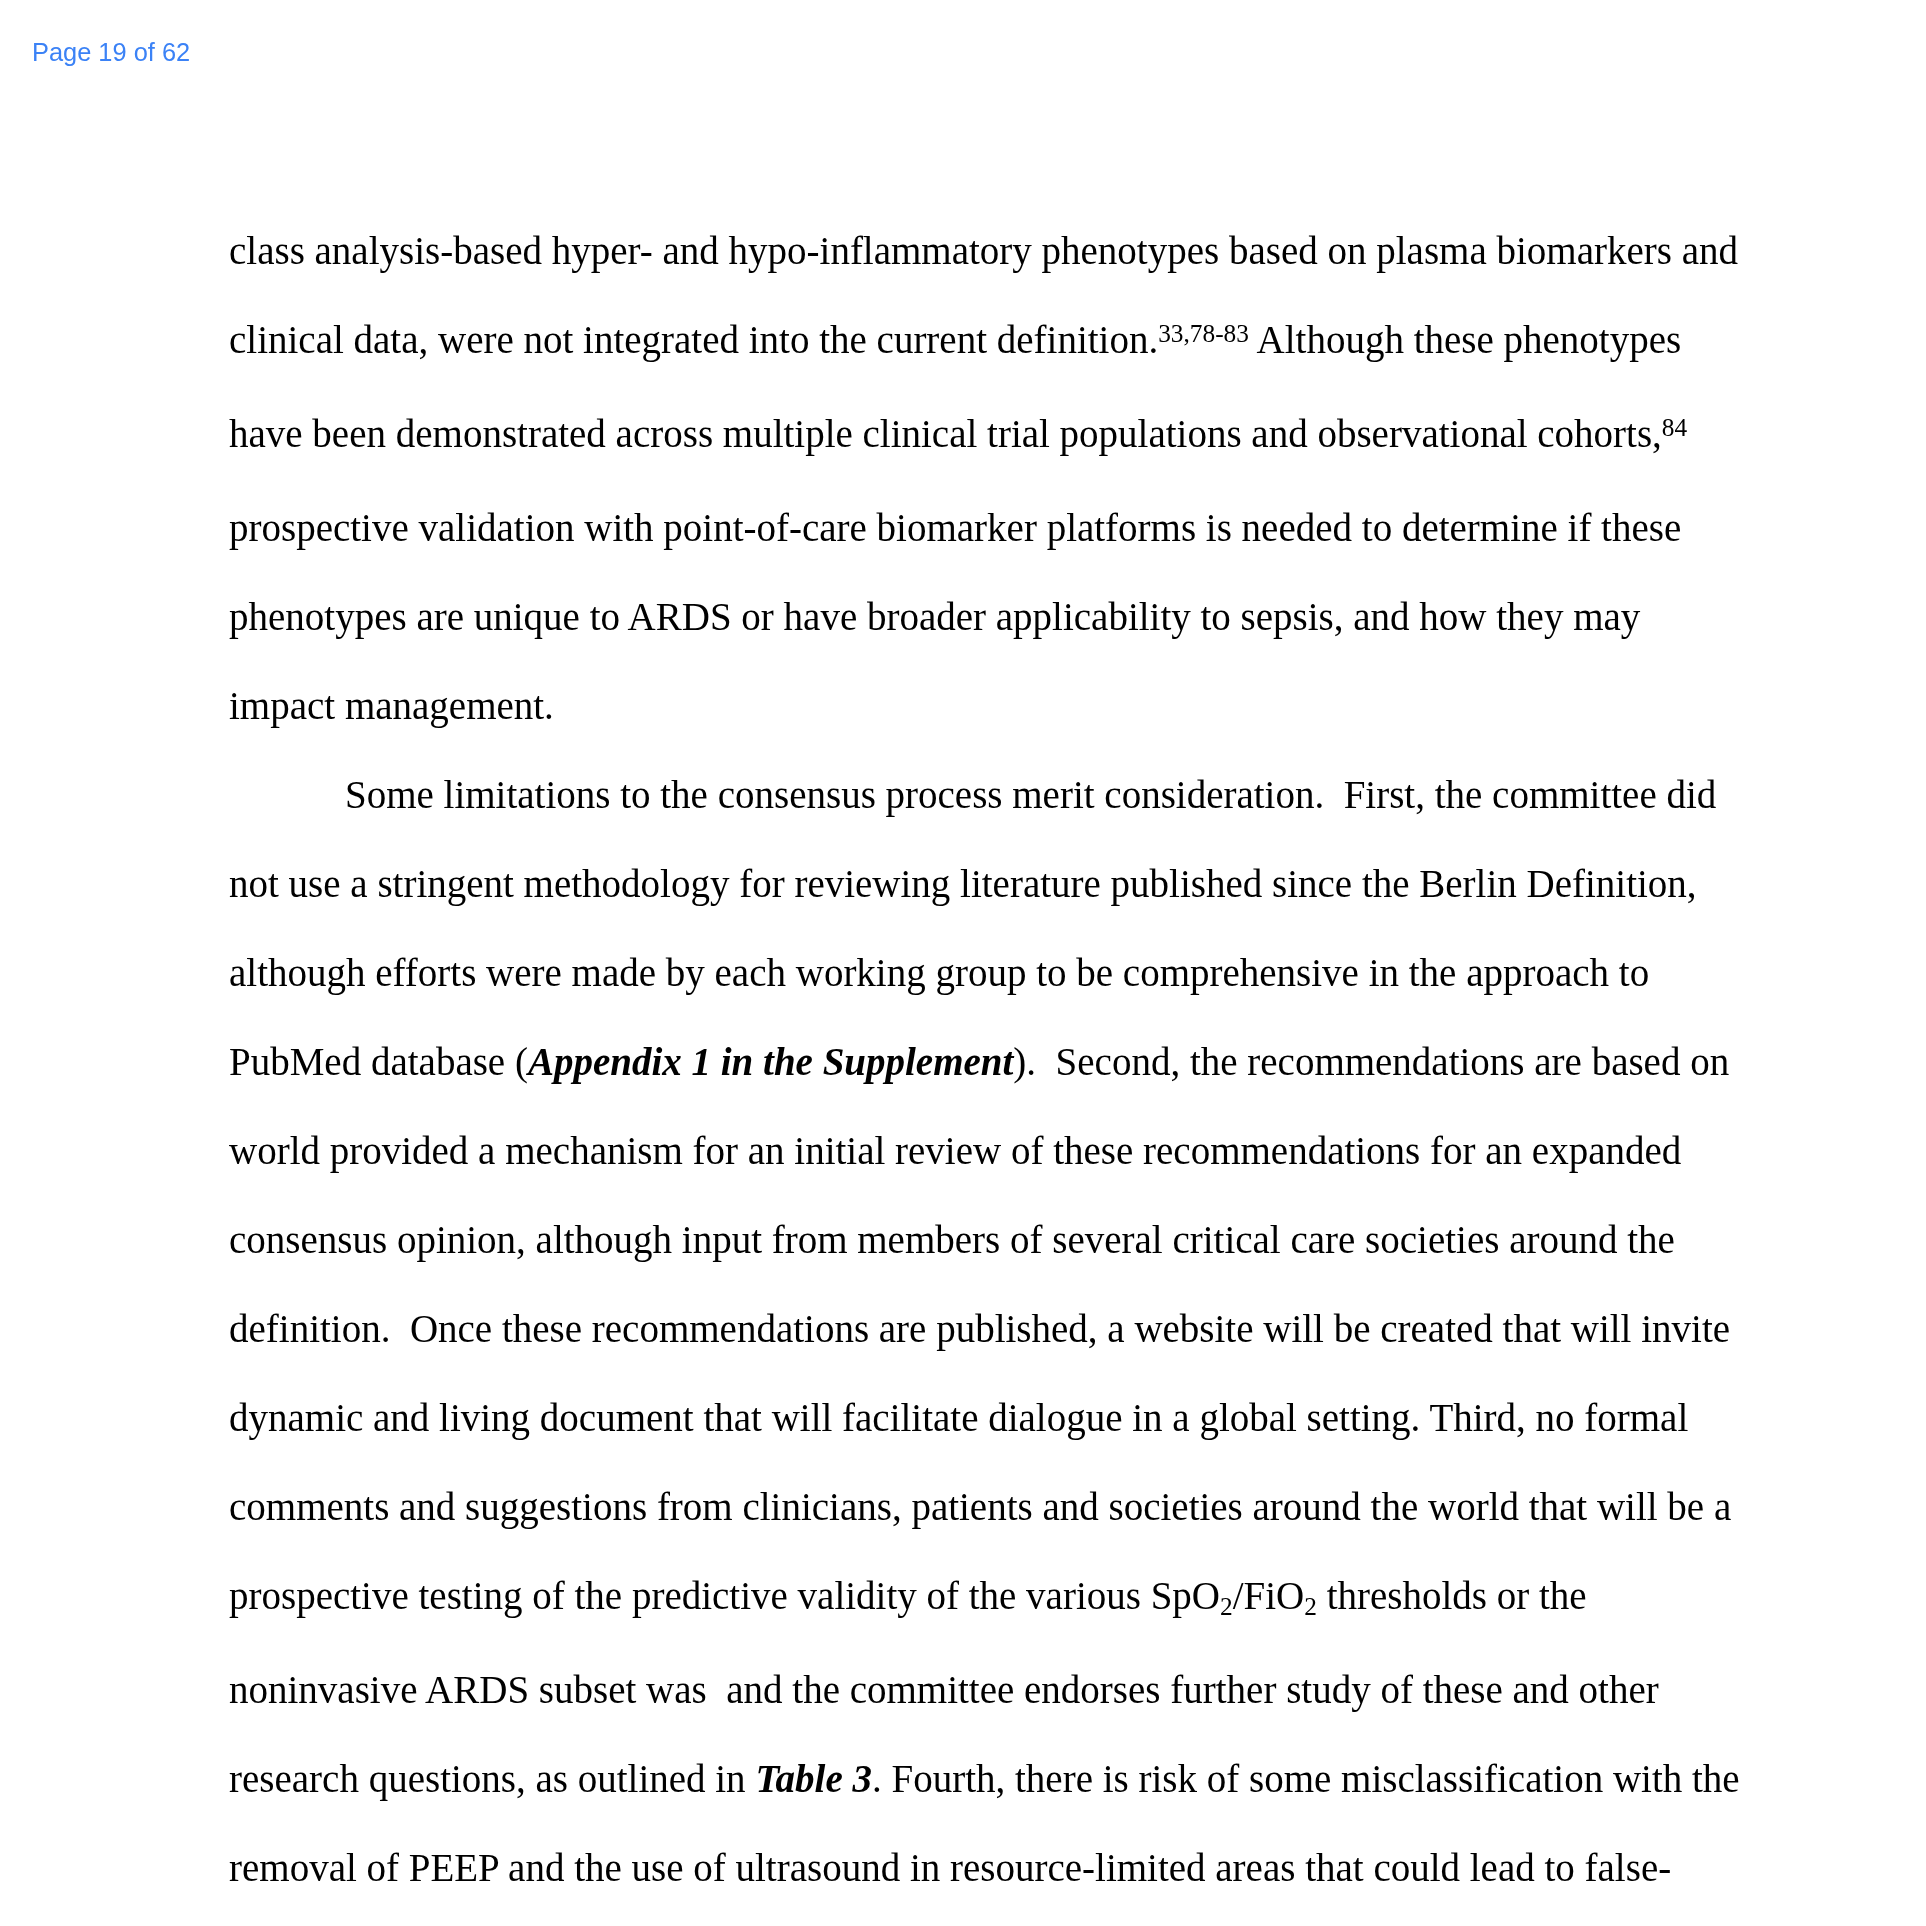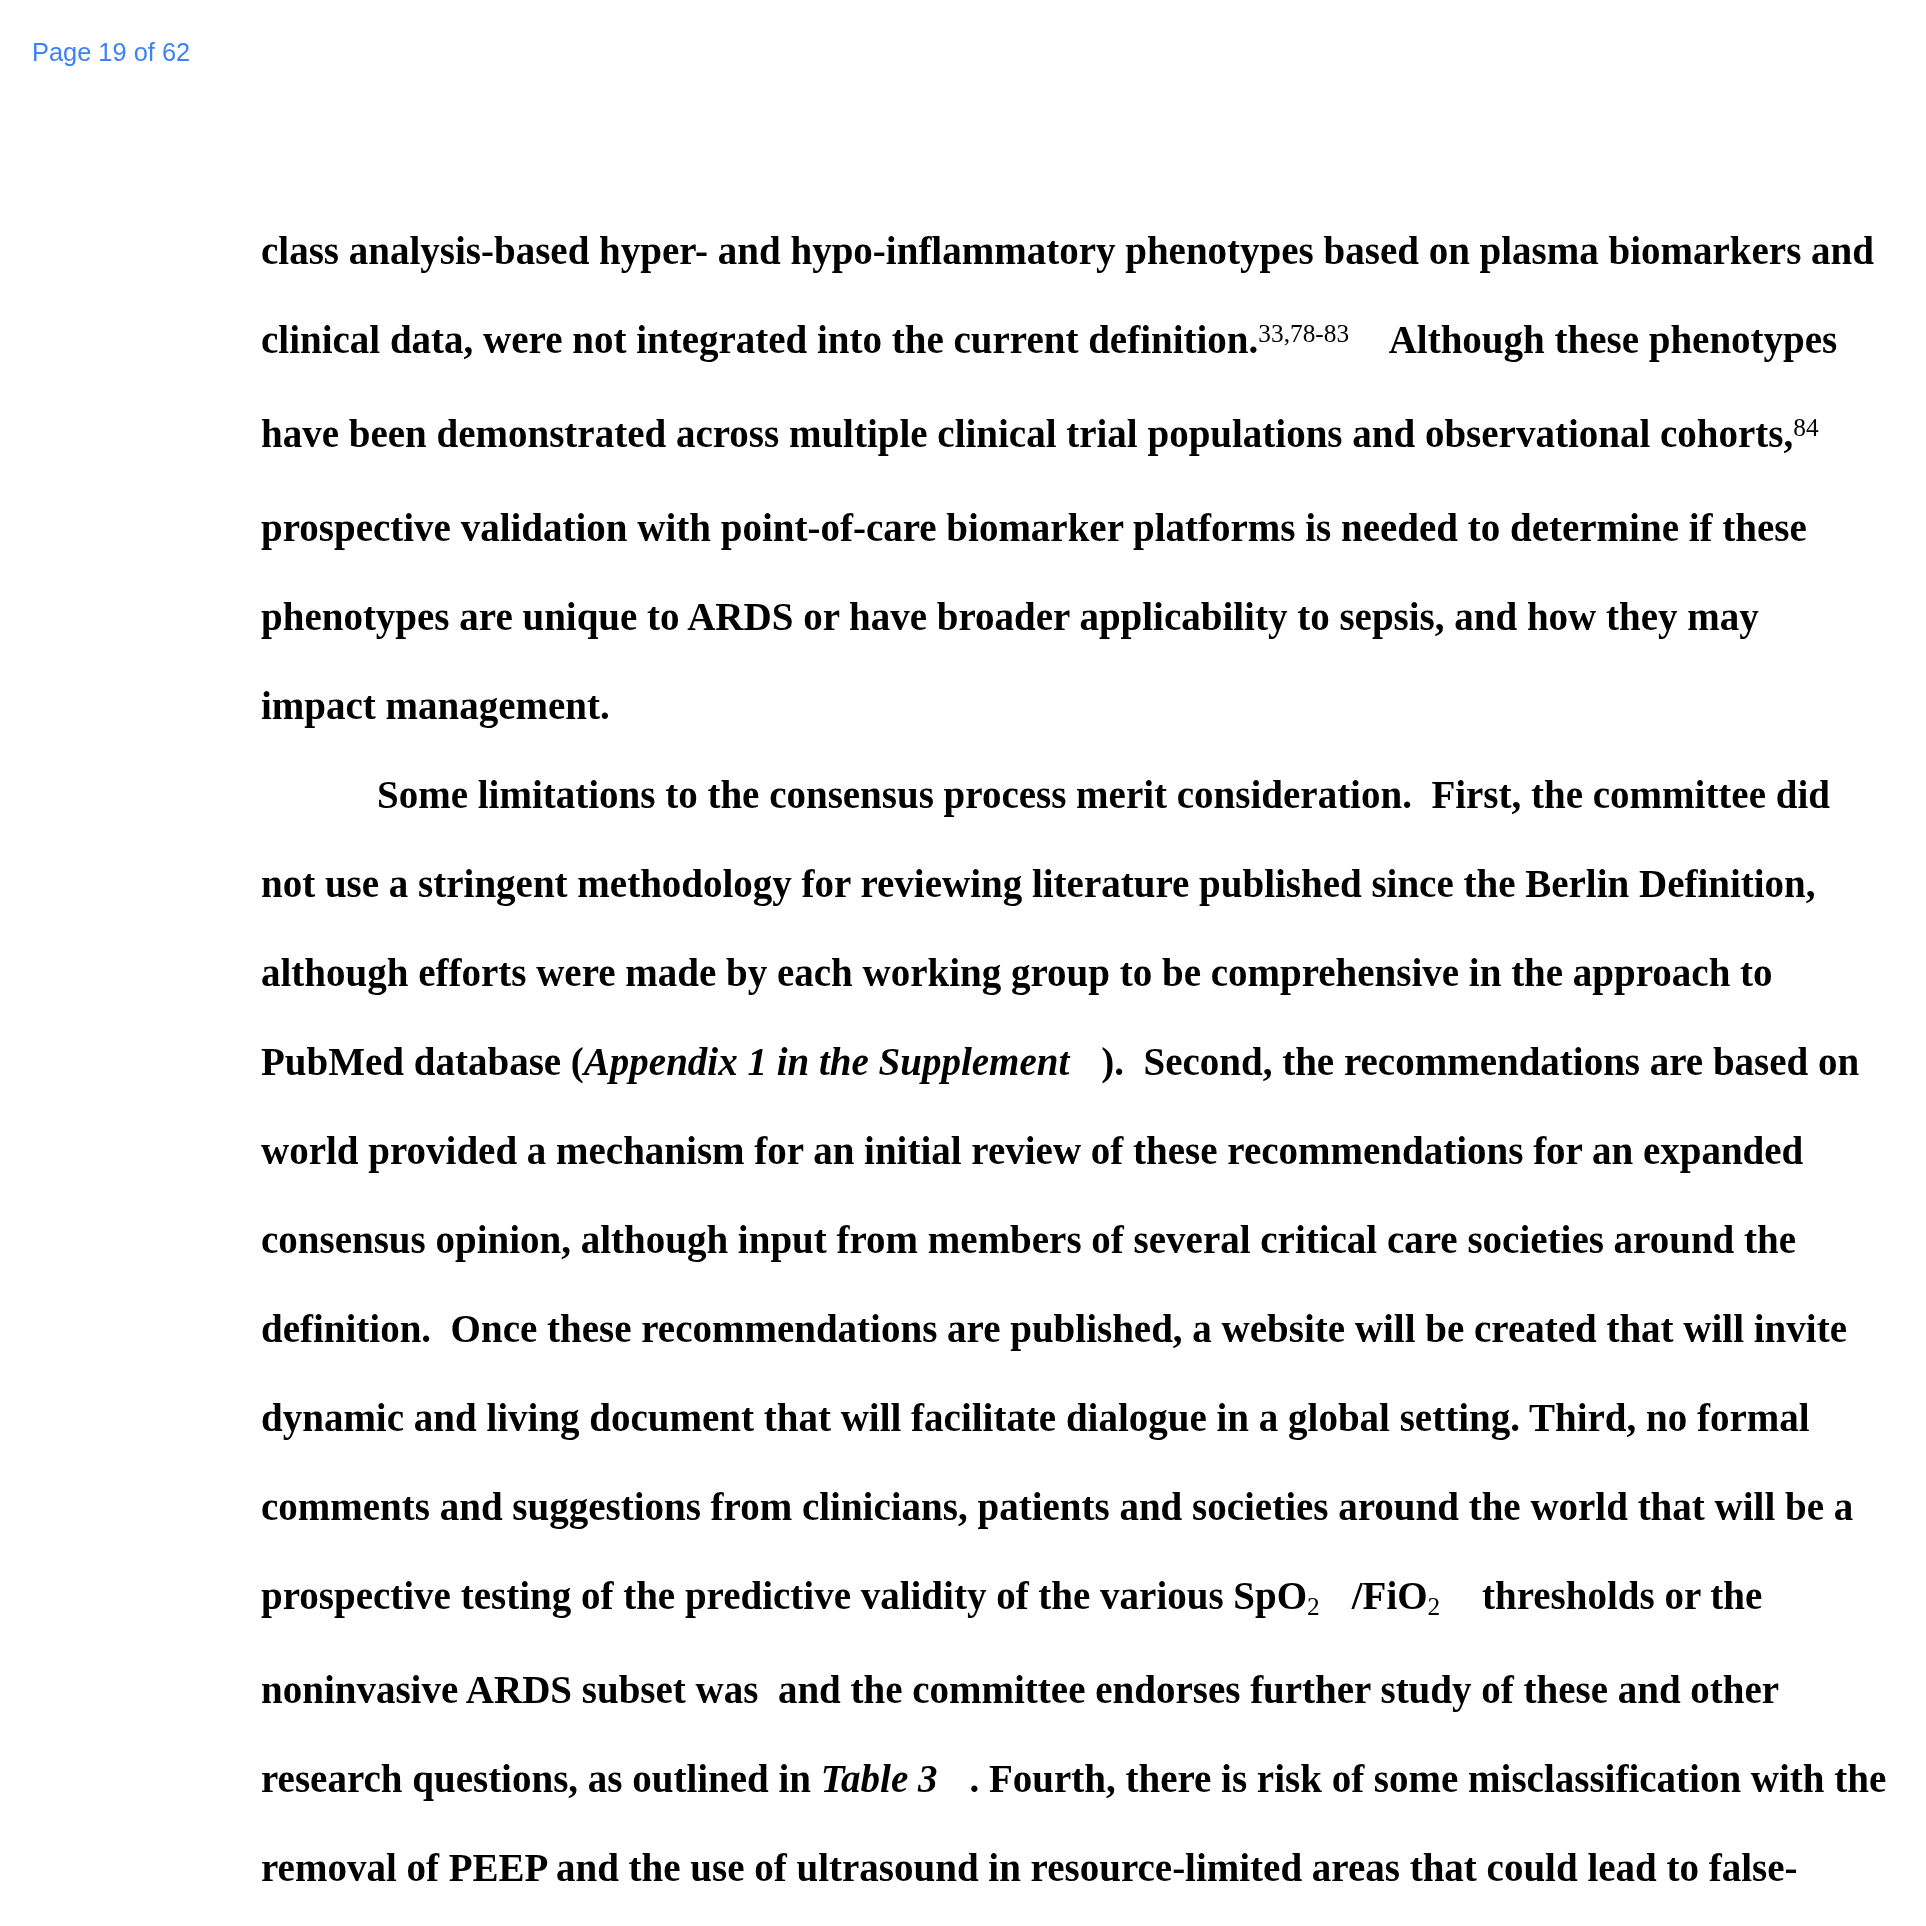--- a/index.html
+++ b/index.html
@@ -30,23 +30,22 @@
     font-family: "Liberation Serif", "DejaVu Serif", serif;
     font-size: 39px;
     line-height: 89px;
     color: #000000;
   }
   .text-line {
     white-space: pre;
   }
   .text-line.indent {
     text-indent: 116px;
-    text-align: right;
   }
-  .seg-n { font-weight: bold; margin-left: 32px; }
+  .seg-n { font-weight: normal; }
   .seg-b { font-weight: bold; font-style: italic; }
   .seg-sup {
     font-size: 65%;
     position: relative;
     top: -0.45em;
   }
   .seg-sub {
     font-size: 65%;
     position: relative;
     top: 0.25em;

